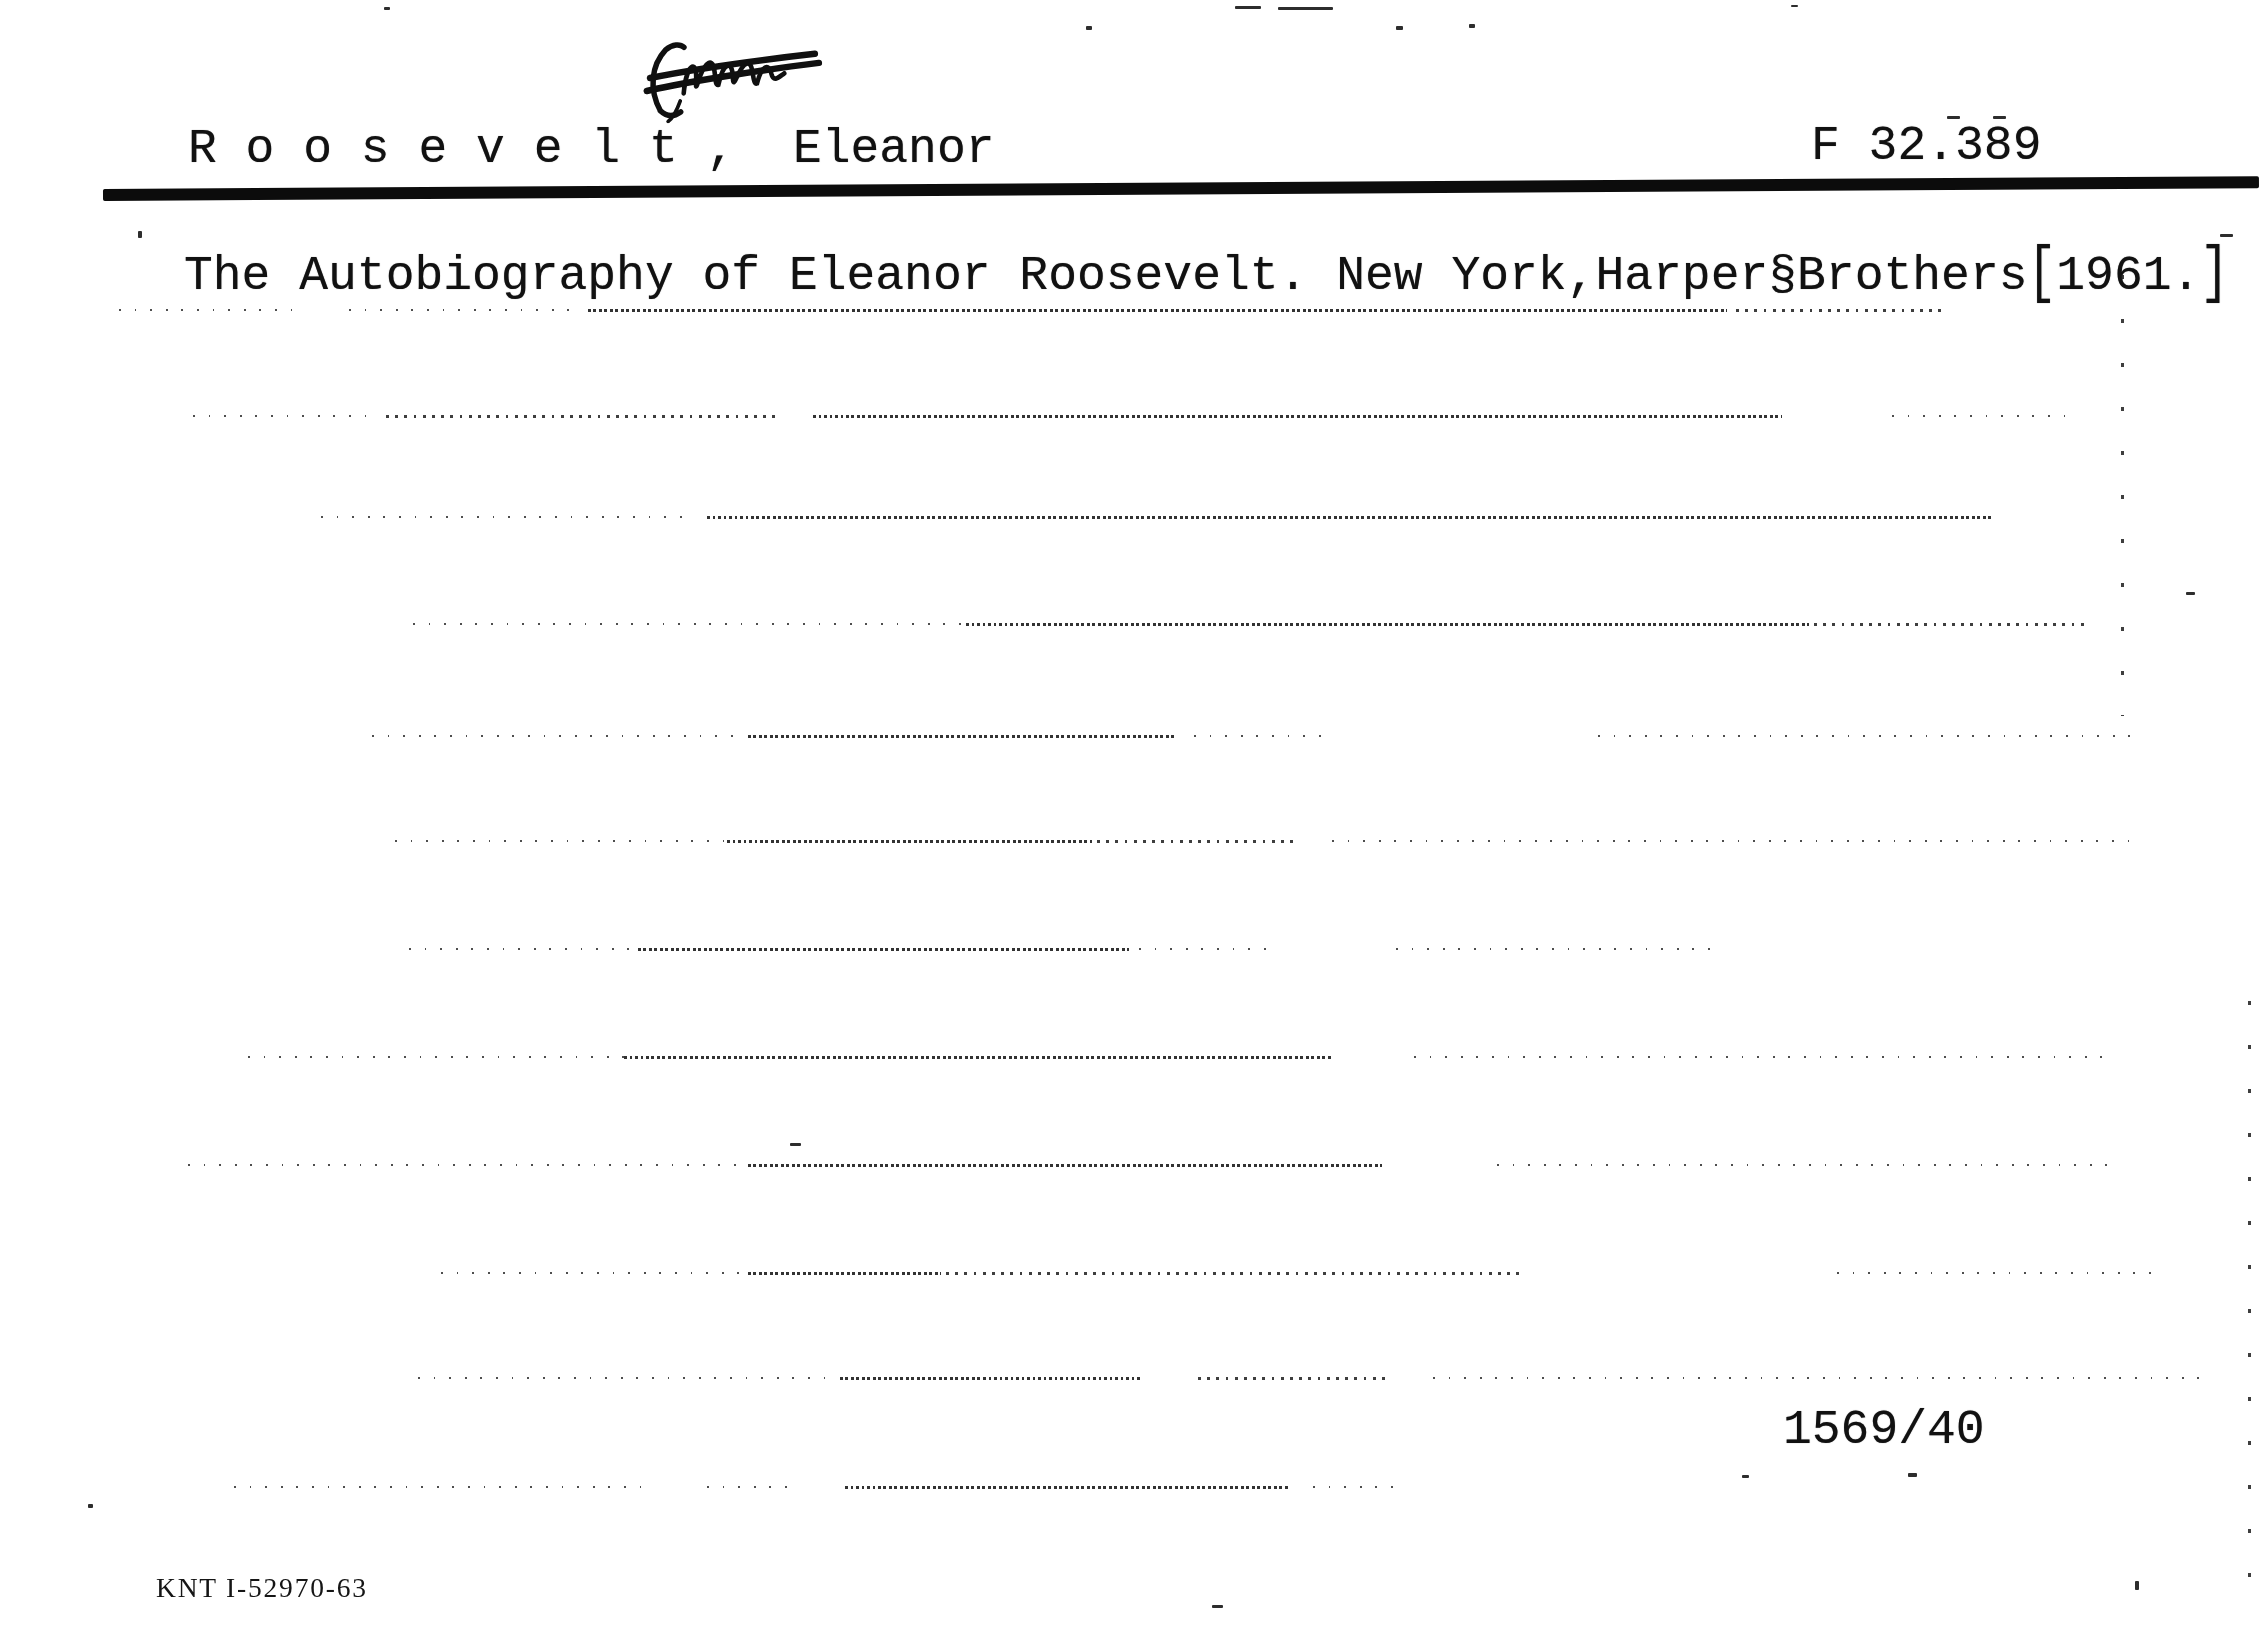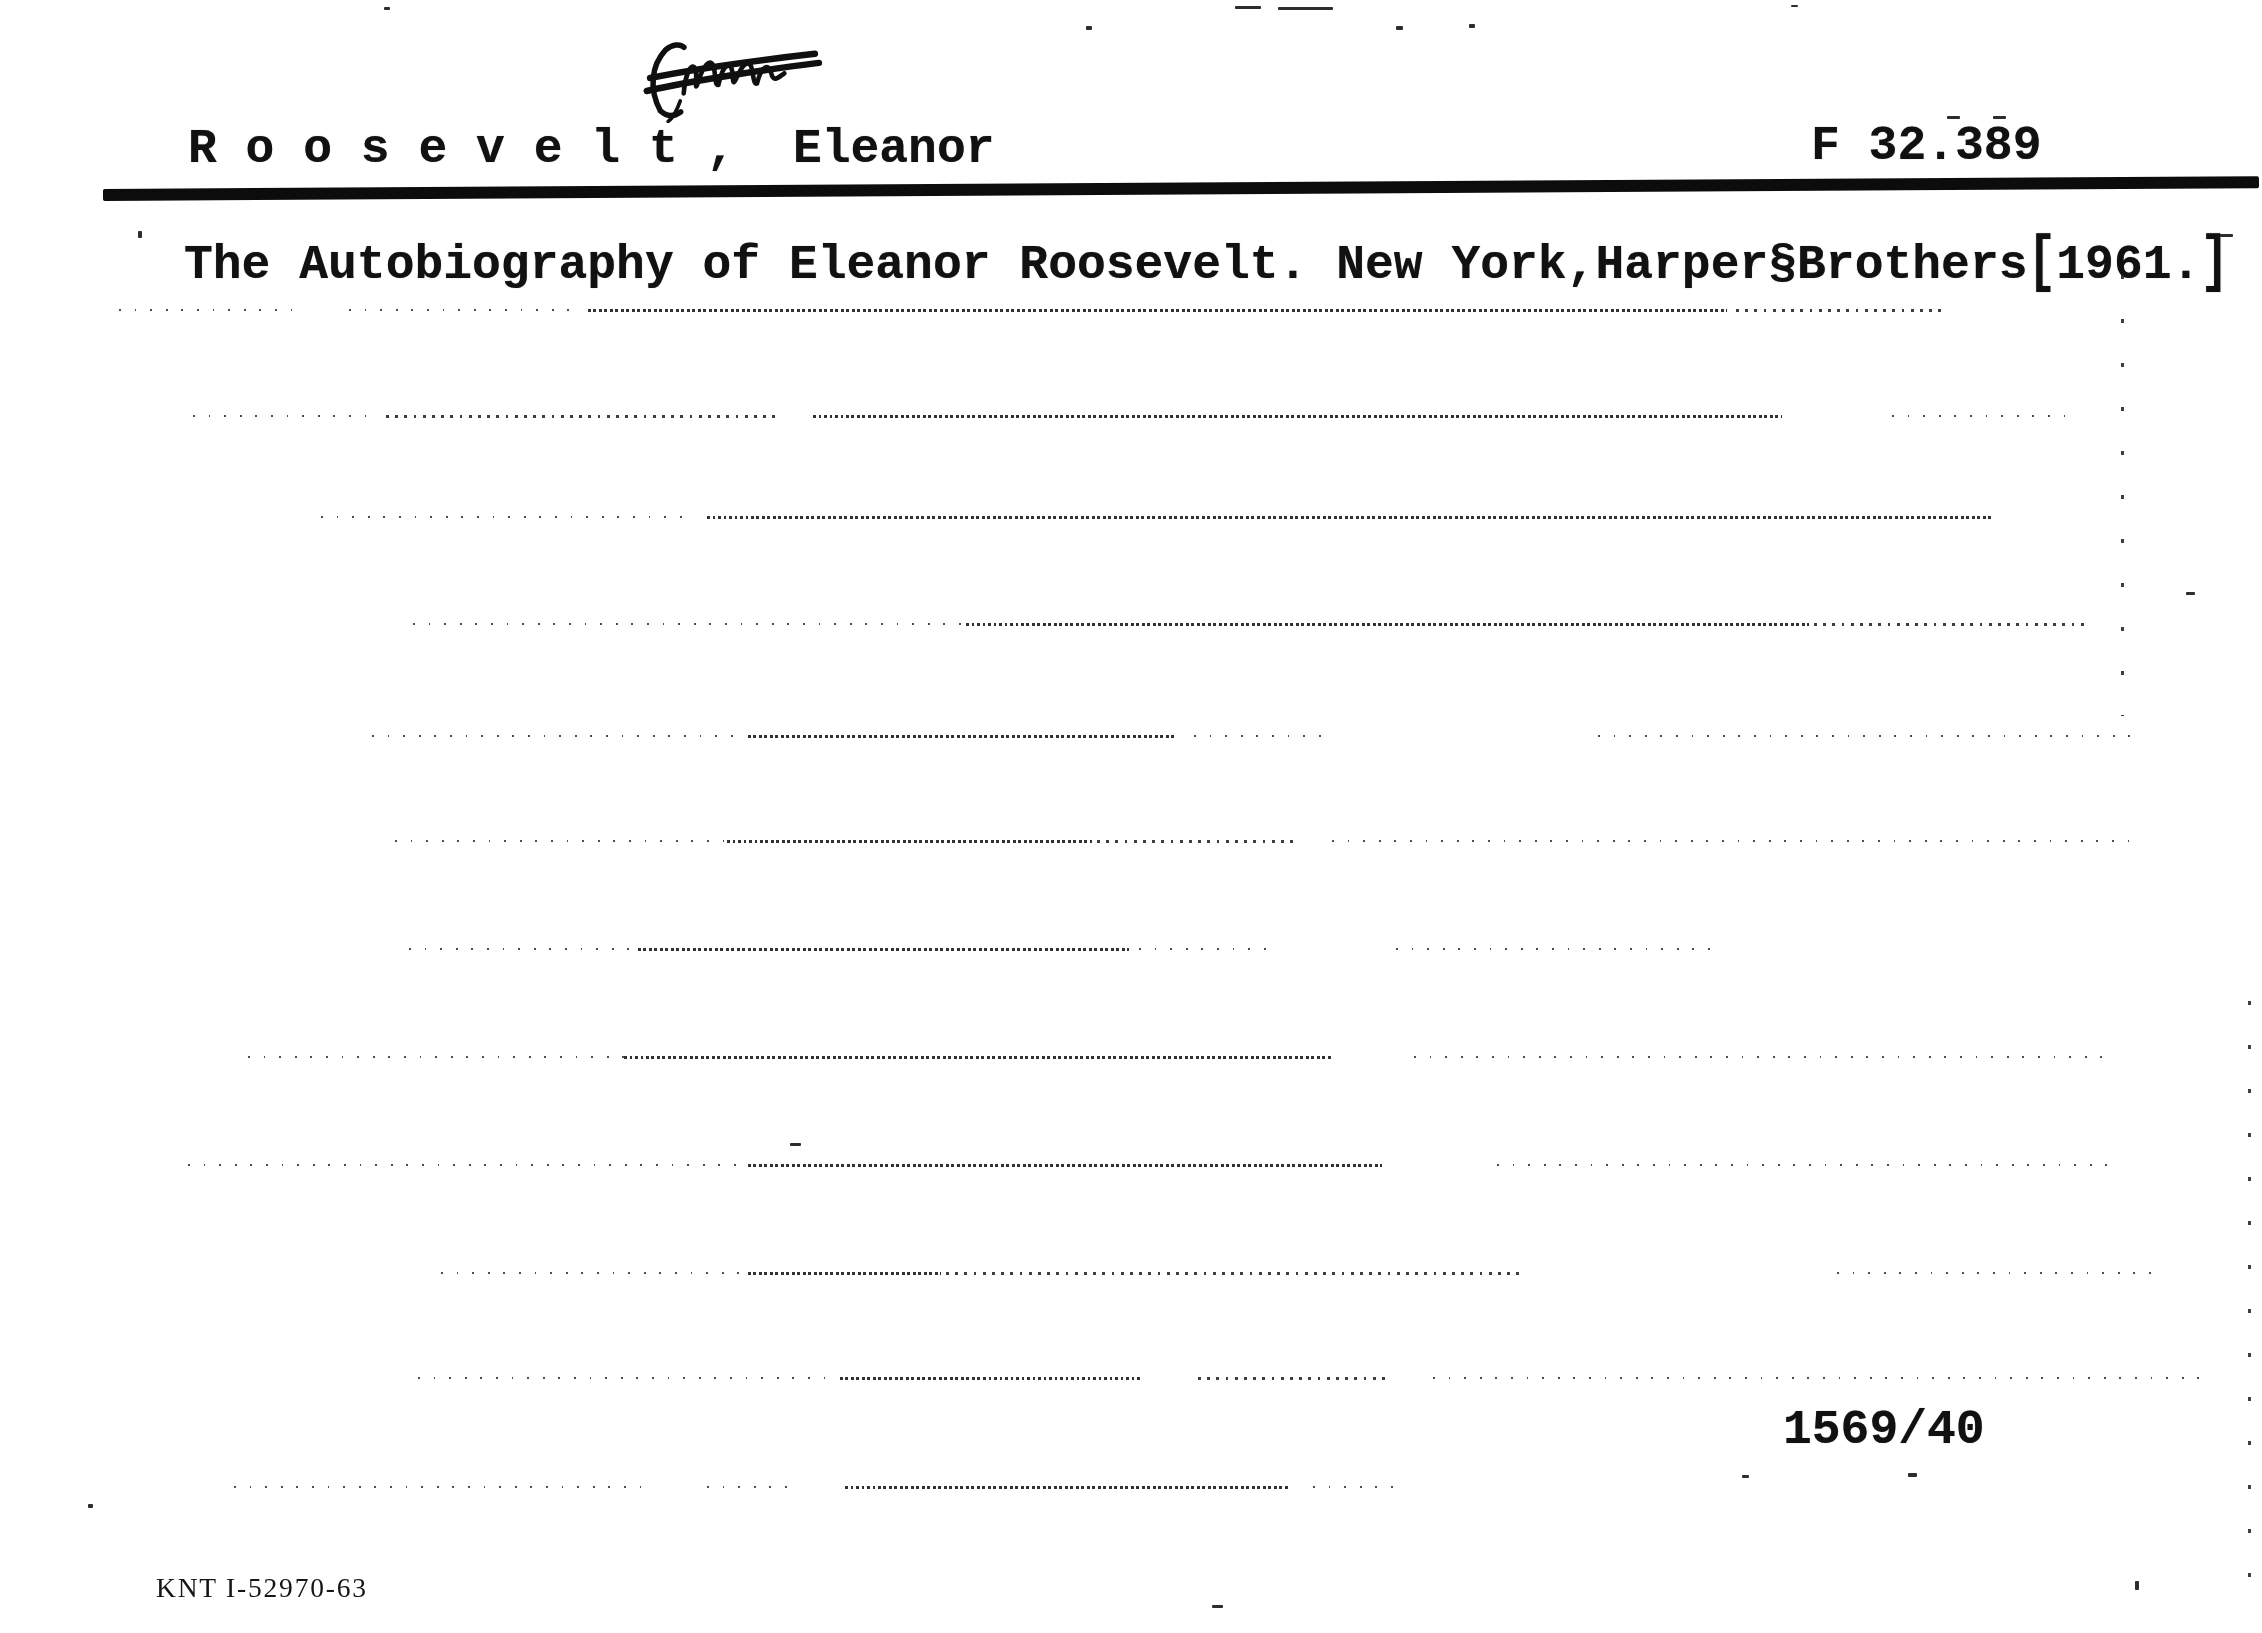--- a/index.html
+++ b/index.html
@@ -7,31 +7,31 @@
     position:relative;
     width:2263px;height:1634px;
     background:#ffffff;
     overflow:hidden;
     font-family:"Liberation Mono","DejaVu Sans Mono",monospace;
     color:#101010;
   }
   .typed{
     position:absolute;
     font-family:"Liberation Mono","DejaVu Sans Mono",monospace;
-    font-weight:700;
+    font-weight:400;
     font-size:48px;
     line-height:1.15;
     white-space:pre;
     color:#111;
     text-shadow:0 0 0.9px rgba(0,0,0,.55);
     text-align:center;
   }
   .author-line{left:188px;top:122px;}
   .call-number{left:1811px;top:119px;}
-  .title-line{left:184px;top:238px;}
+  .title-line{left:184px;top:249px;}
   .format-line{left:188px;top:323px;}
   .batch-number{left:1783px;top:1403px;}
   .print-code{
     position:absolute;left:156px;top:1572px;
     font-family:Liberation Serif, serif;
     font-weight:500;font-size:27.5px;letter-spacing:1.8px;color:#151515;
   }
   .sup-degree{
     display:inline-block;position:relative;top:-18.4px;
     font-size:31px;

